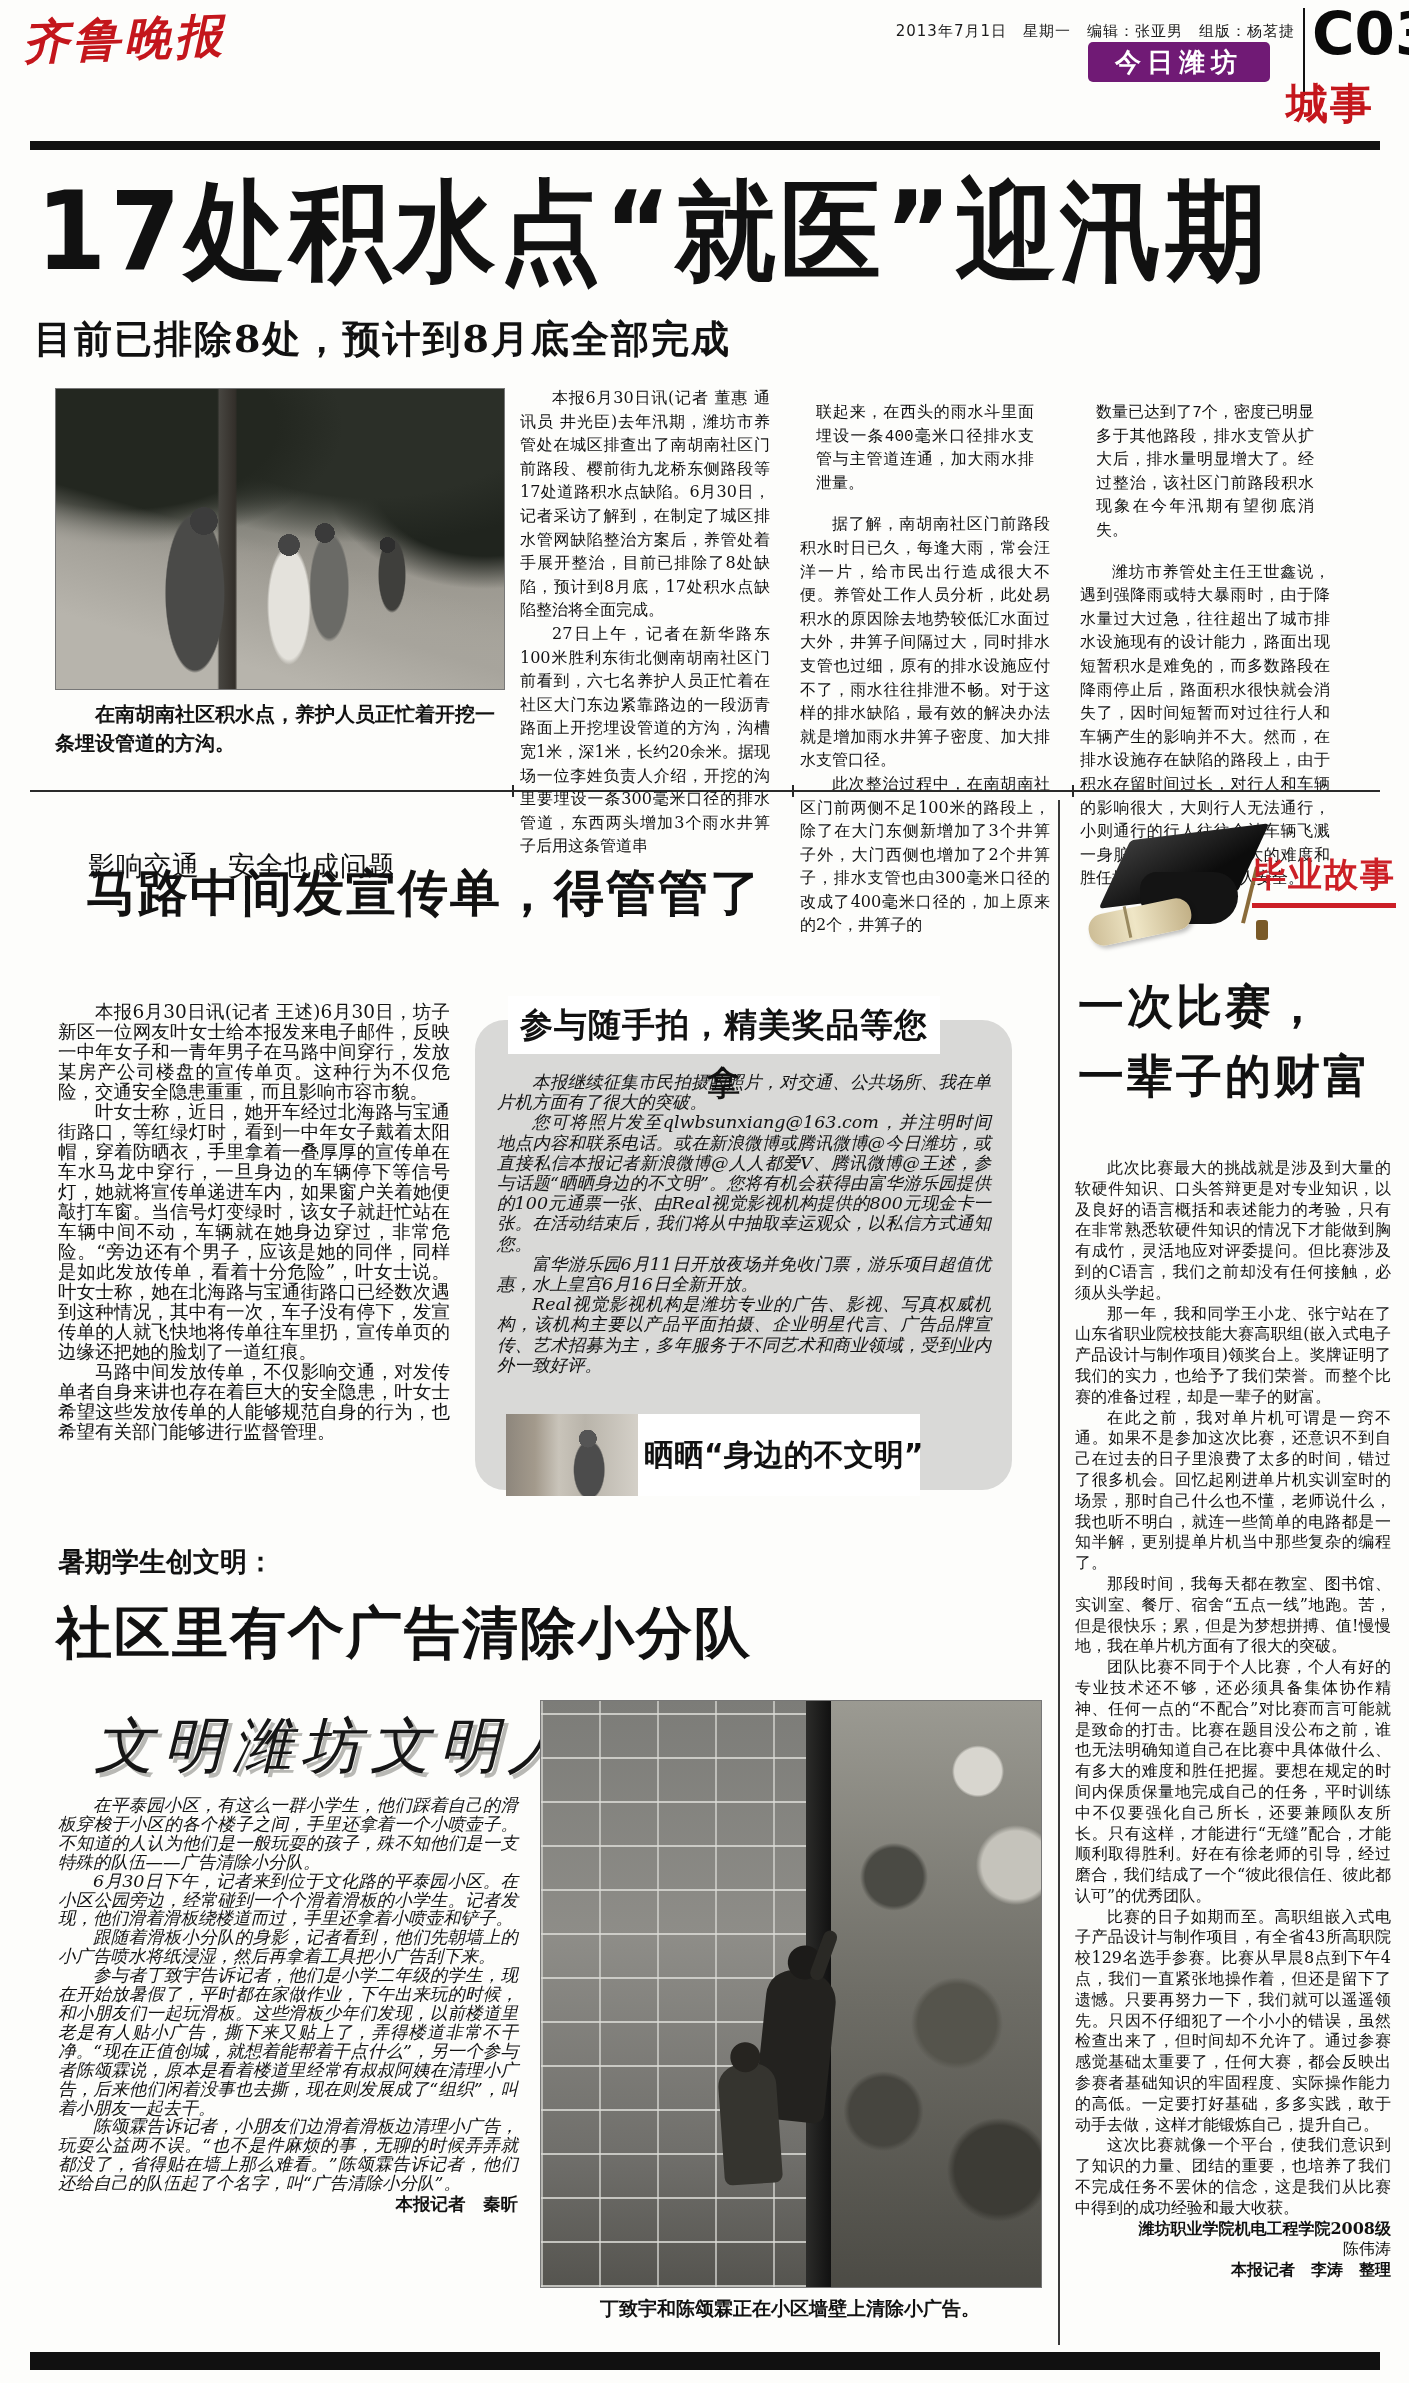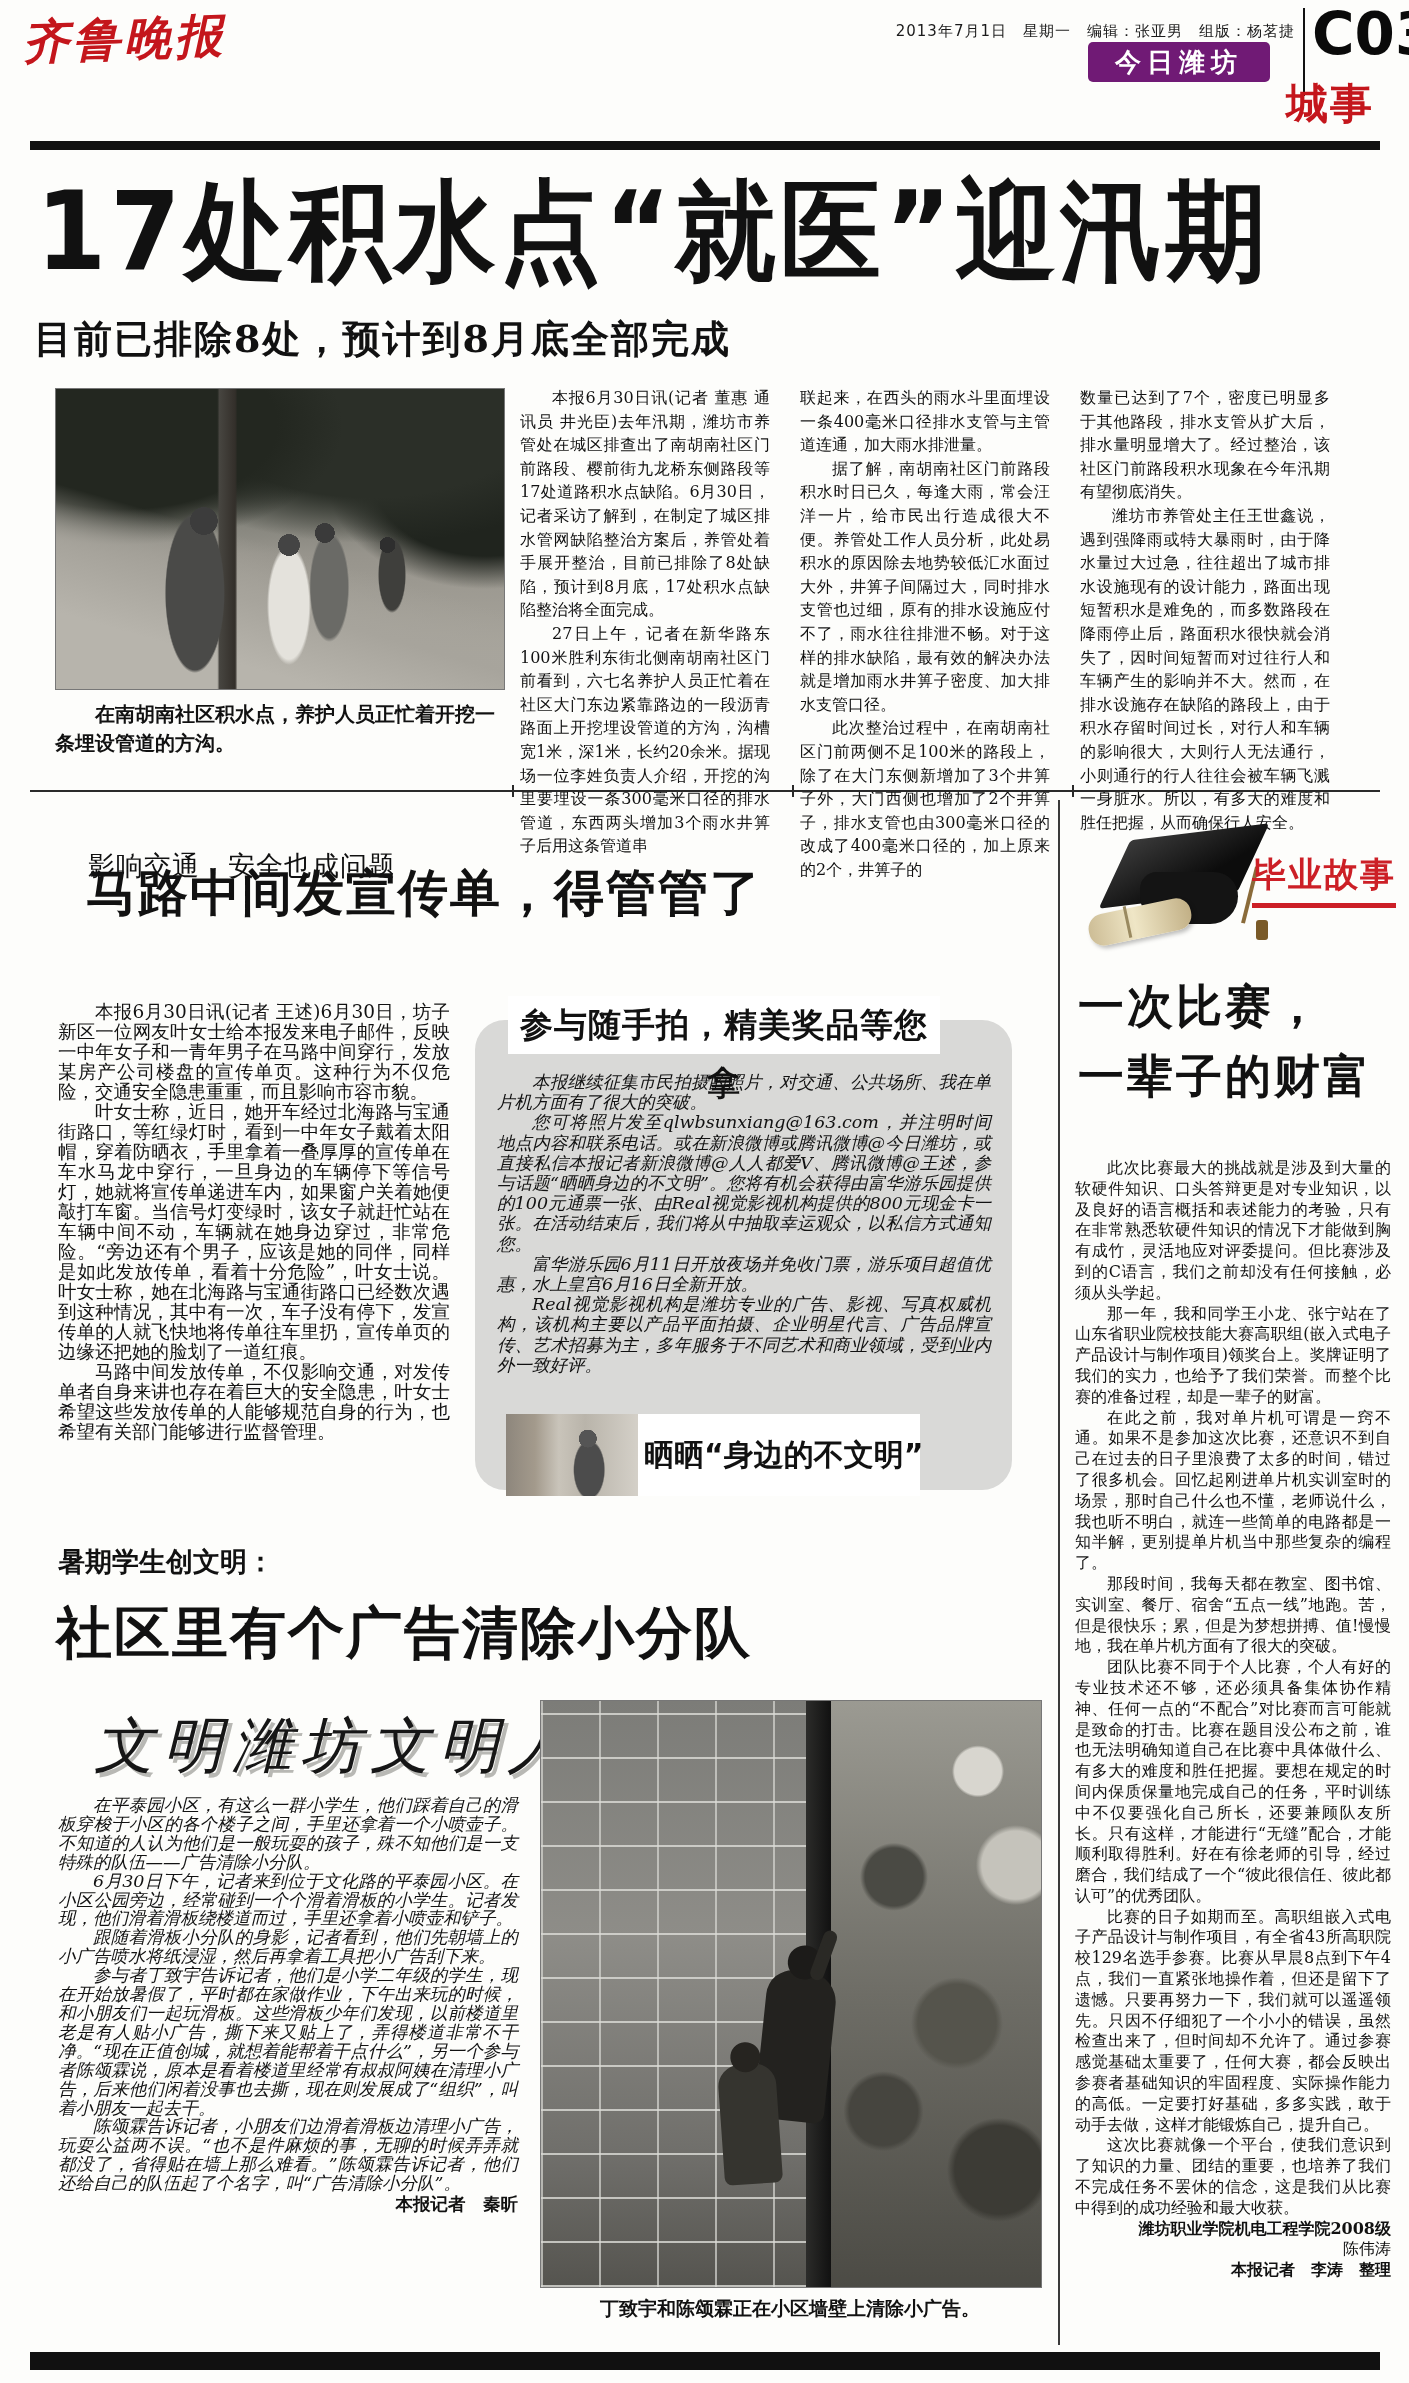--- a/index.html
+++ b/index.html
@@ -3,21 +3,21 @@
 <meta charset="utf-8">
 <style>
   html,body{margin:0;padding:0;background:#e8e8e4;}
   .page{position:relative;width:1409px;height:2383px;background:#fdfdfb;margin:0 auto;overflow:hidden;
         font-family:"DejaVu Serif","Liberation Serif",serif;color:#111;}
   .abs{position:absolute;}
   .hei{font-family:"DejaVu Sans","Liberation Sans",sans-serif;}
   .kai{font-family:"DejaVu Serif","Liberation Serif",serif;font-style:italic;}
   .just{text-align:justify;}
   .body-par{text-indent:2em;margin:0;}
-  .body-cont{text-indent:0;margin:0;}
+  .body-cont{text-indent:0;margin:16px;font-family:Liberation Mono, monospace;}
 
   
   .logo{left:22px;top:8px;font-size:47px;font-weight:bold;font-style:italic;color:#c4161c;
         transform:rotate(-2deg);letter-spacing:4px;}
   .dateline{left:640px;top:22px;width:655px;text-align:right;font-size:15px;color:#1a1a1a;letter-spacing:1px;}
   .region-badge{left:1088px;top:42px;width:182px;height:40px;background:#701a75;border-radius:5px;
         color:#fff;font-size:26px;font-weight:bold;text-align:center;line-height:40px;letter-spacing:6px;}
   .mast-vline{left:1303px;top:8px;width:2px;height:88px;background:#111;}
   .page-no{left:1312px;top:0px;font-size:58px;font-weight:900;letter-spacing:0px;color:#0a0a0a;}
   .section-title{left:1286px;top:76px;font-size:42px;font-weight:900;color:#c4161c;letter-spacing:2px;}

